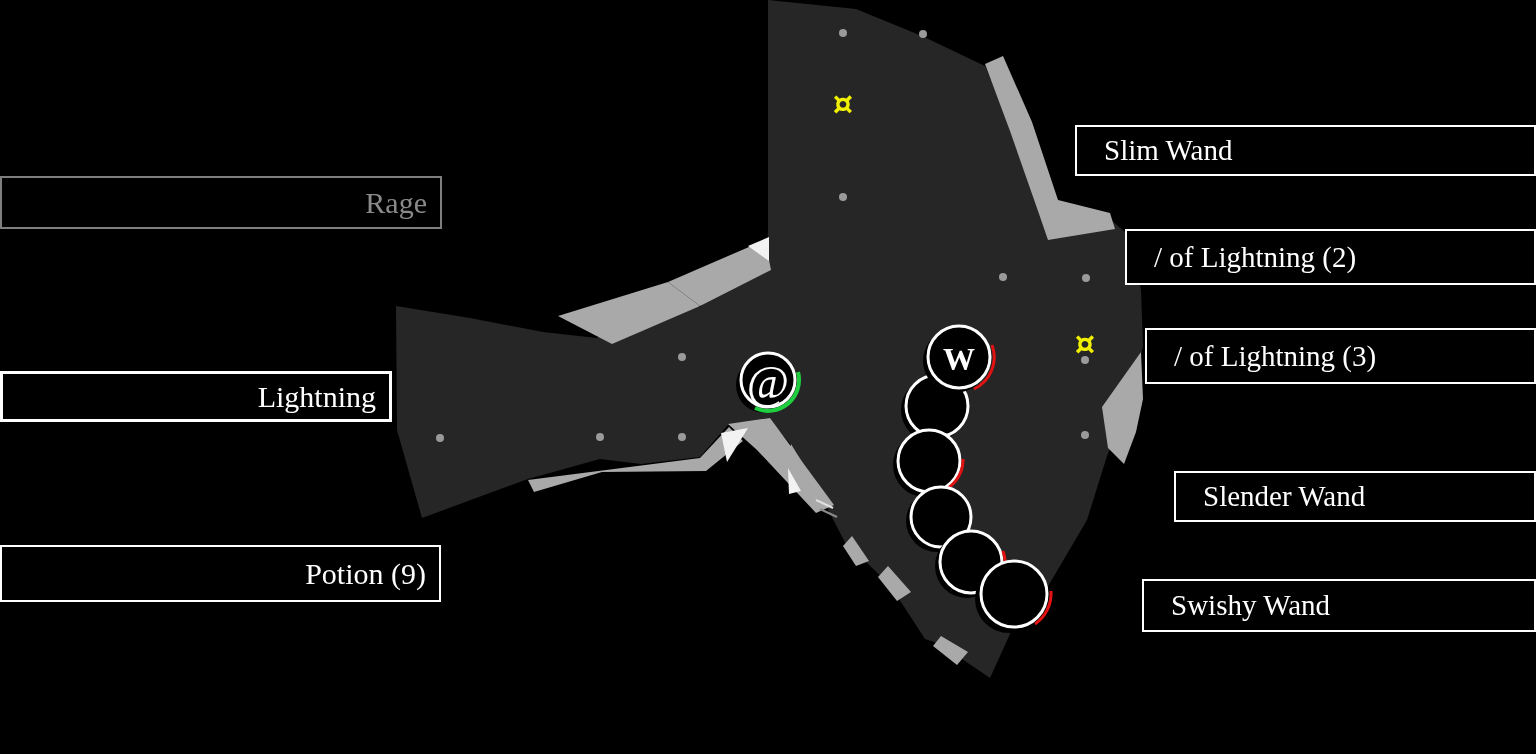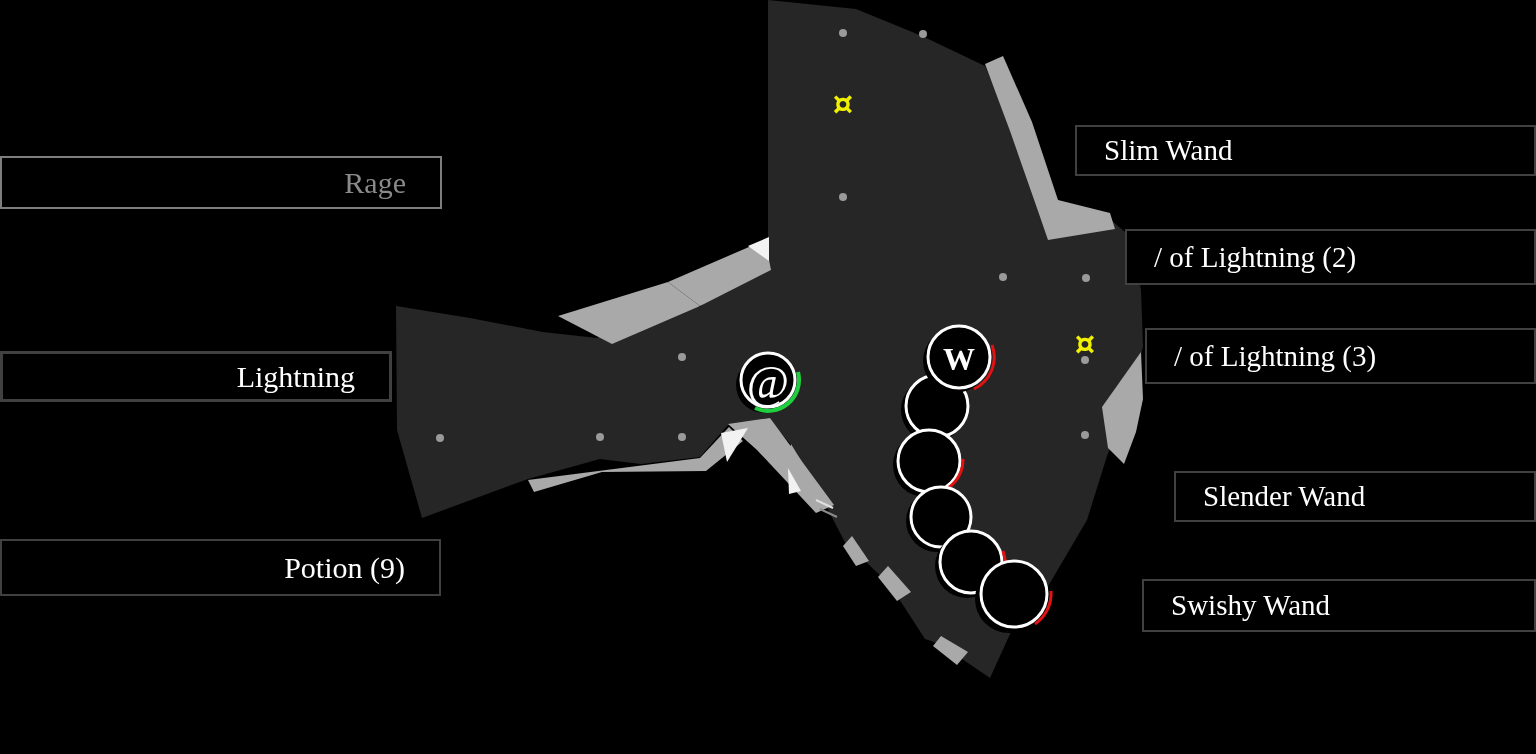--- a/index.html
+++ b/index.html
@@ -3,24 +3,24 @@
 <meta charset="utf-8">
 <style>
   html,body{margin:0;padding:0;background:#000;}
   #stage{
     position:relative;width:1536px;height:754px;background:#000;
     overflow:hidden;font-family:"Liberation Serif","DejaVu Serif",serif;
   }
   #map-svg{position:absolute;left:0;top:0;}
   .btn{
     position:absolute;box-sizing:border-box;background:#000;
-    border:2px solid #404040;color:#fff;display:flex;align-items:center;
+    border:2px solid #ffffff;color:#fff;display:flex;align-items:center;
     font-size:30px;z-index:5;
   }
-  .btn.left{left:0;justify-content:flex-end;padding-right:34px;}
+  .btn.left{left:0;justify-content:flex-end;padding-right:13px;margin-top:20px;}
   .btn.right{right:0;justify-content:flex-start;padding-left:27px;font-size:29px;}
   .btn.disabled{border-color:#7e7e7e;color:#8a8a8a;}
   .btn.primary{border-width:3px;}
   .glyph{user-select:none;}
 </style>
 </head>
 <body>
 
 <div id="stage">
 
@@ -106,21 +106,21 @@
       <text class="glyph" x="768" y="382" text-anchor="middle" dominant-baseline="central" font-family="Liberation Serif, DejaVu Serif, serif" font-size="46" fill="#fff">@</text>
     </g>
   </svg>
 
   <div class="btn left disabled" style="top:156px;width:442px;height:53px;">
     <span>Rage</span>
   </div>
   <div class="btn left primary" style="top:351px;width:392px;height:51px;">
     <span>Lightning</span>
   </div>
-  <div class="btn left" style="top:539px;width:441px;height:57px;">
+  <div class="btn left" style="top:525px;width:441px;height:57px;">
     <span>Potion (9)</span>
   </div>
 
   <div class="btn right" style="top:125px;width:461px;height:51px;">
     <span>Slim Wand</span>
   </div>
   <div class="btn right" style="top:229px;width:411px;height:56px;">
     <span>/ of Lightning (2)</span>
   </div>
   <div class="btn right" style="top:328px;width:391px;height:56px;">

